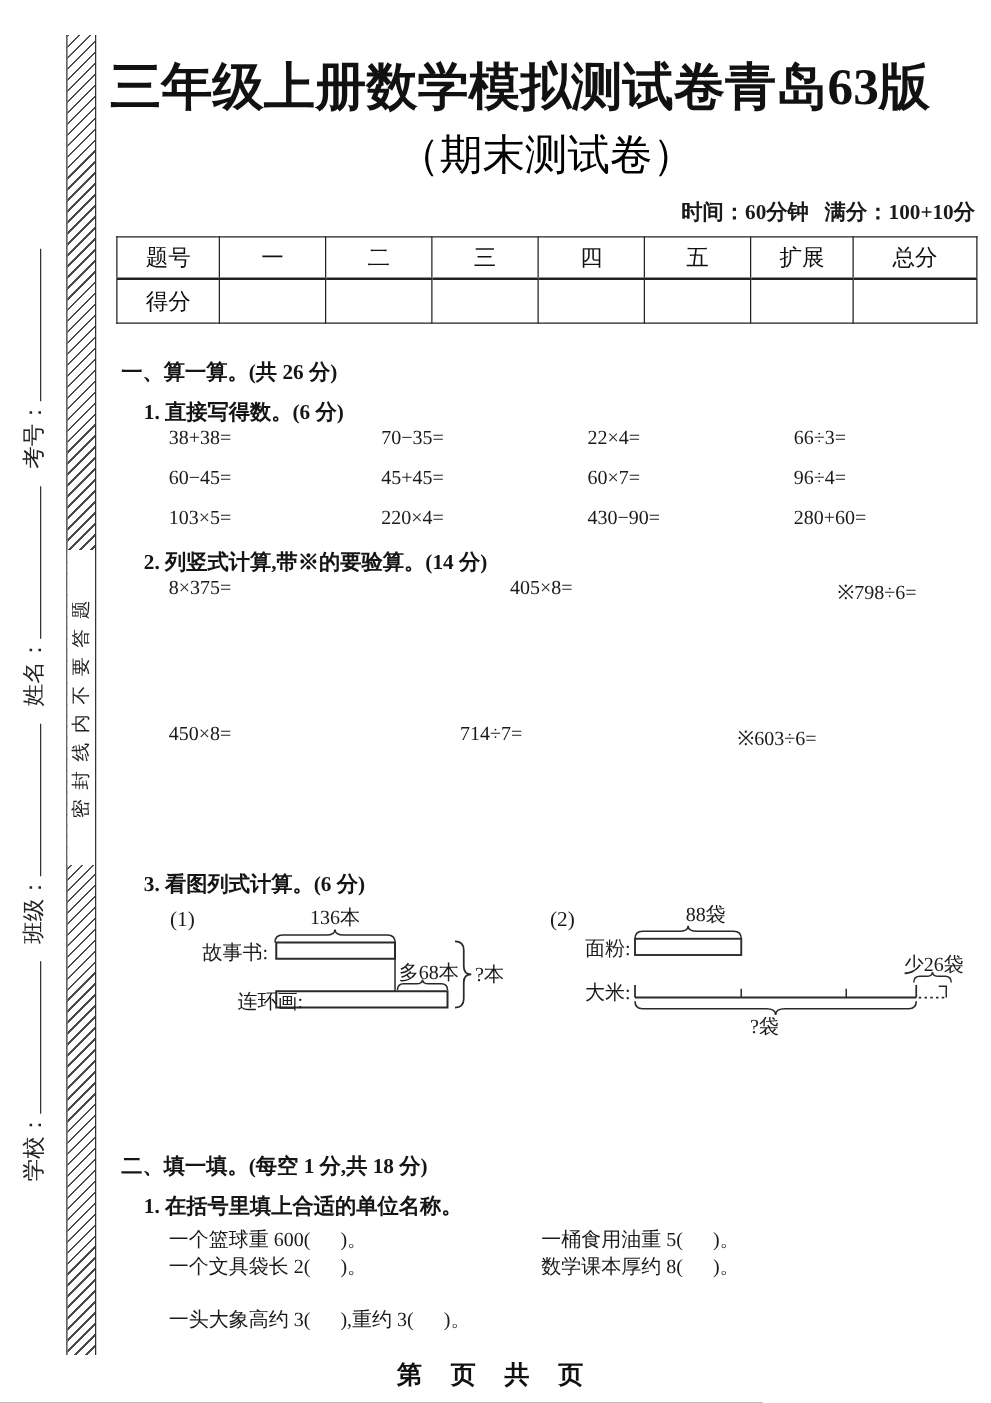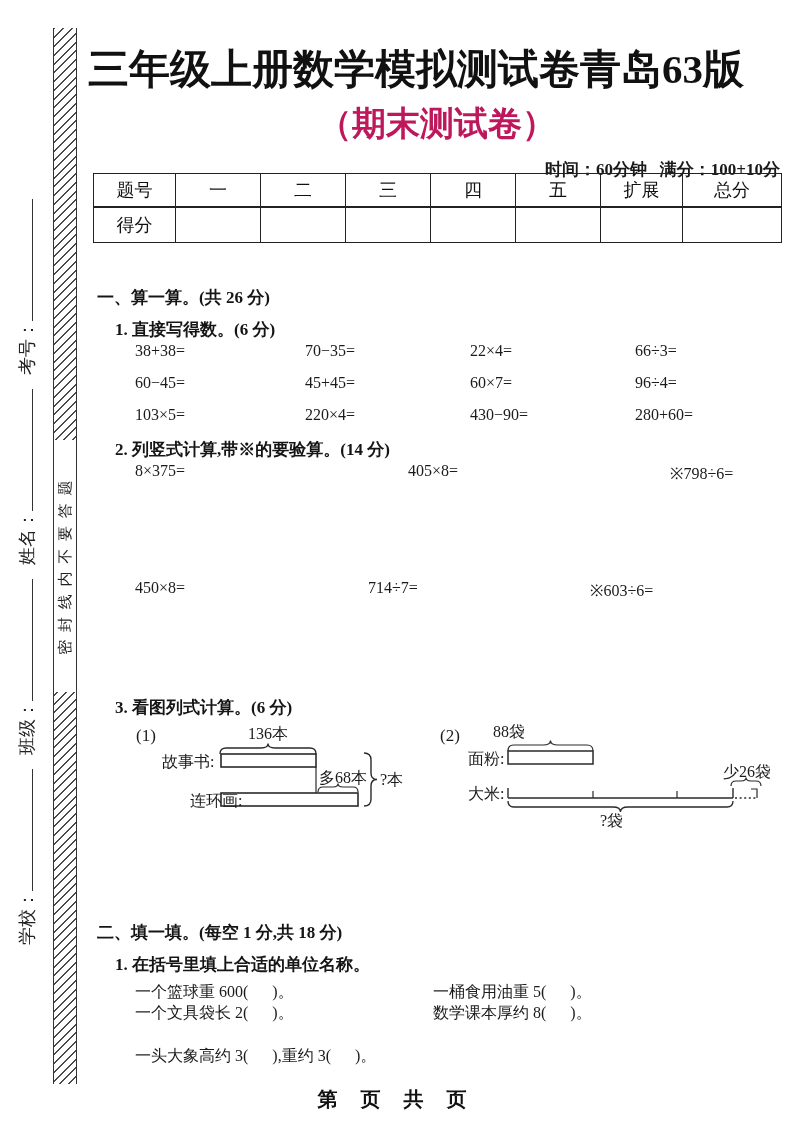--- a/index.html
+++ b/index.html
@@ -31,25 +31,25 @@
   .seal-label-box{
     position:absolute; left:0; top:412px; width:100%; height:252px;
     background:#fff; display:flex; align-items:center; justify-content:center;
   }
   .seal-text{
     transform:rotate(-90deg); white-space:pre; font-size:15px; color:#222; letter-spacing:2px;
   }
 
   
   .title{ position:absolute; left:88px; top:42px; width:700px; font-size:41px; font-weight:700; letter-spacing:0px; white-space:nowrap; color:#111; }
-  .subtitle{ position:absolute; left:93px; top:101px; width:688px; text-align:center; font-size:34px; font-weight:700; color:#be185d; }
+  .subtitle{ position:absolute; left:93px; top:101px; width:688px; text-align:center; font-size:34px; font-weight:400; color:#000000; }
   .meta{ position:absolute; right:13px; top:158px; font-size:17px; font-weight:700; color:#1a1a1a; }
 
   
-  table.score{ position:absolute; left:93px; top:173px; width:688px; border-collapse:collapse; table-layout:fixed; }
+  table.score{ position:absolute; left:93px; top:189px; width:688px; border-collapse:collapse; table-layout:fixed; }
   table.score td{ border:1.6px solid #222; text-align:center; font-size:18px; color:#111; }
   table.score tr.hdr td{ height:33px; border-bottom:2.6px solid #222; }
   table.score tr.scr td{ height:36px; }
 
   
   .sec-title{ position:absolute; font-size:17px; font-weight:700; color:#151515; white-space:pre; }
   .q-title{ position:absolute; font-size:17px; font-weight:700; color:#151515; white-space:pre; }
   .prob{ font-size:16px; color:#1b1b1b; white-space:pre; }
 
   .grid4{ position:absolute; left:135px; top:342px; width:645px; display:grid; grid-template-columns:170px 165px 165px 1fr; row-gap:14px; }
@@ -193,21 +193,21 @@
       <line x1="73" y1="78" x2="73" y2="68" stroke="#2a2a2a" stroke-width="1.4"></line>
       <line x1="158" y1="78" x2="158" y2="71" stroke="#2a2a2a" stroke-width="1.2"></line>
       <line x1="242" y1="78" x2="242" y2="71" stroke="#2a2a2a" stroke-width="1.2"></line>
       <line x1="298" y1="78" x2="298" y2="68" stroke="#2a2a2a" stroke-width="1.4"></line>
       <line x1="300" y1="78" x2="322" y2="78" stroke="#2a2a2a" stroke-width="1.4" stroke-dasharray="2,2.6"></line>
       <path d="M322,78 L322,69 L316,69" fill="none" stroke="#2a2a2a" stroke-width="1.2"></path>
       <path d="M296,66 Q296,61 301,61 L306,61 Q311,61 311,57.5 Q311,61 316,61 L321,61 Q326,61 326,66" fill="none" stroke="#2a2a2a" stroke-width="1.2"></path>
       <path d="M73,81 Q73,87 79,87 L178,87 Q185.5,87 185.5,92 Q185.5,87 193,87 L292,87 Q298,87 298,81" fill="none" stroke="#2a2a2a" stroke-width="1.3"></path>
     </svg>
     <span class="dlabel dnum" style="left:5px; top:6px;">(2)</span>
-    <span class="dlabel" style="left:58px; top:2px; width:85px; text-align:left;">88袋</span>
+    <span class="dlabel" style="left:87px; top:2px; width:85px; text-align:center;">88袋</span>
     <span class="dlabel" style="left:33px; top:29px;">面粉:</span>
     <span class="dlabel" style="left:288px; top:42px;">少26袋</span>
     <span class="dlabel" style="left:33px; top:64px;">大米:</span>
     <span class="dlabel" style="left:165px; top:91px;">?袋</span>
   </div>
 
   <div class="sec-title" style="left:97px; top:921px;">二、填一填。(每空 1 分,共 18 分)</div>
   <div class="q-title" style="left:115px; top:953px;">1. 在括号里填上合适的单位名称。</div>
 
   <div class="grid2">

